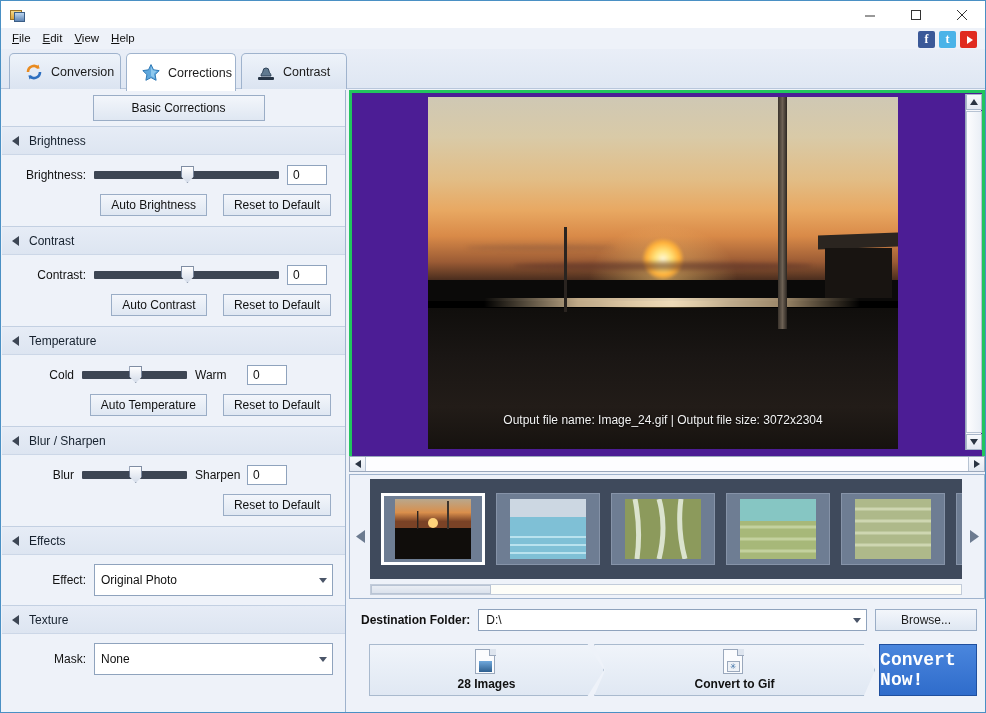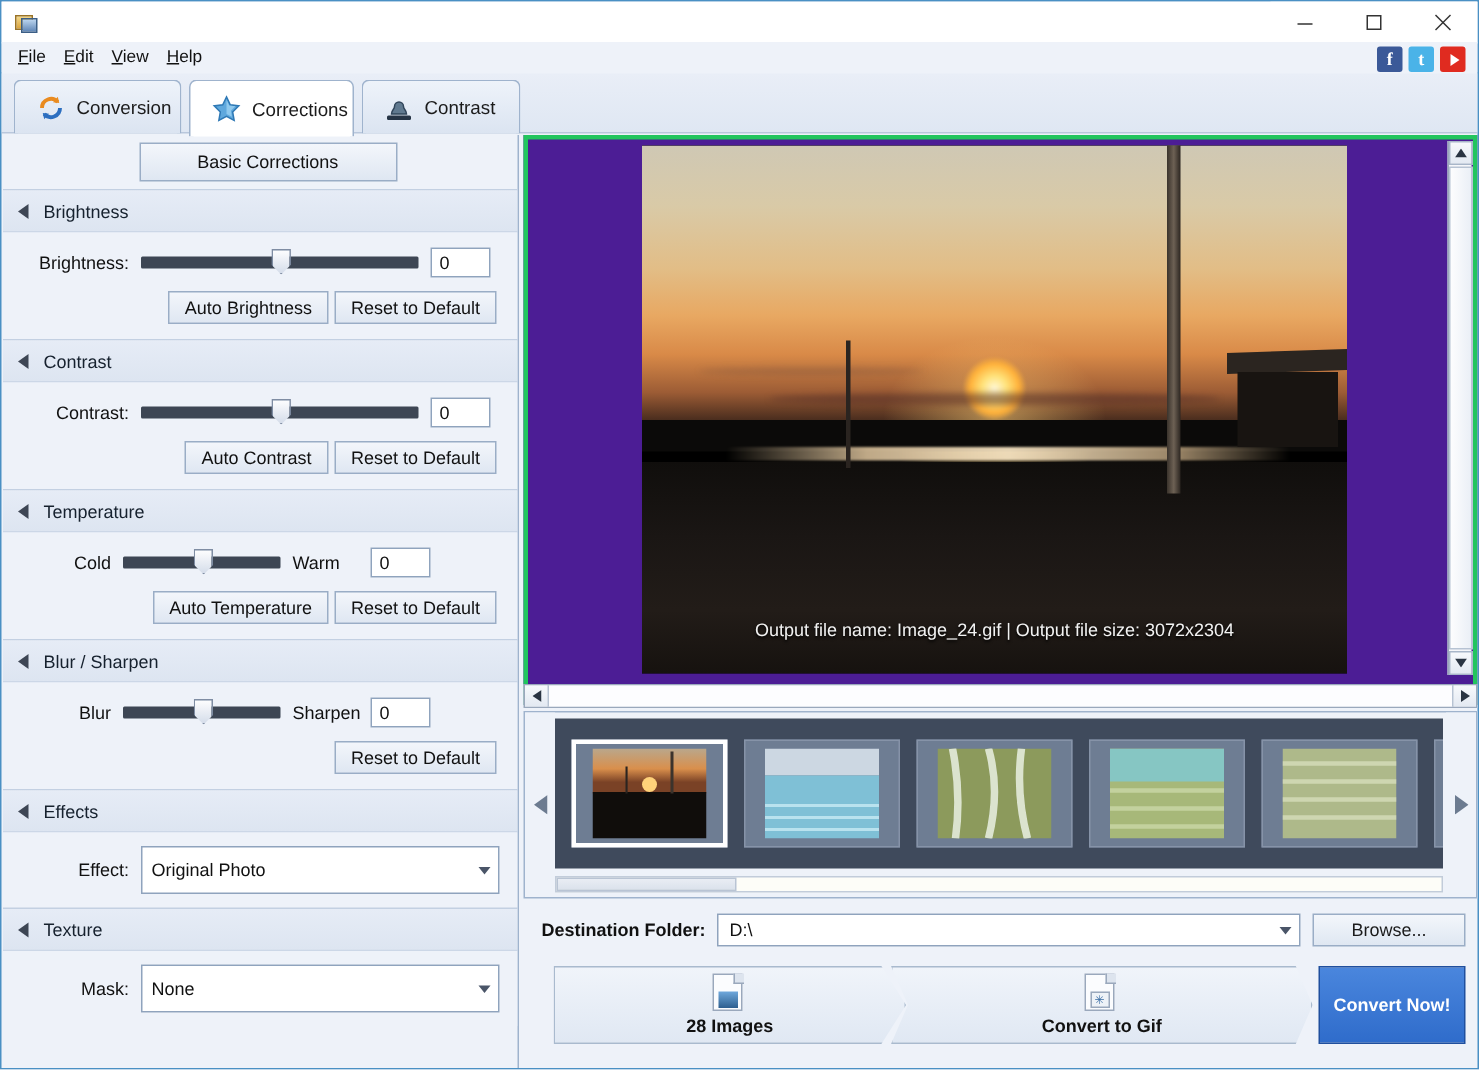--- a/index.html
+++ b/index.html
@@ -127,21 +127,21 @@
   .slider .thumb {
     position:absolute; width:13px; height:17px; top:-1px;
     background:linear-gradient(#fdfdfe,#d5ddea);
     border:1px solid #7f8da3;
     clip-path: polygon(0 0, 100% 0, 100% 62%, 50% 100%, 0 62%);
   }
   .numbox {
     width:40px; height:20px; background:#fff; border:1px solid #8fa3bd;
     font-size:12px; color:#111; display:flex; align-items:center; padding-left:5px;
   }
-  .btnrow { display:flex; gap:4px; margin-top:9px; justify-content:flex-end; padding-right:2px;}
+  .btnrow { display:flex; gap:16px; margin-top:9px; justify-content:flex-end; padding-right:2px;}
   .pbtn {
     height:22px; padding:0 10px; border:1px solid #9aadc6;
     background:linear-gradient(#f3f6fb,#dfe7f2);
     font-size:12px; color:#111; display:flex;align-items:center;justify-content:center;
     min-width:96px;
   }
   .selectbox {
     height:32px; background:#fff; border:1px solid #8fa3bd;
     display:flex; align-items:center; justify-content:space-between;
     padding:0 5px 0 6px; font-size:12px; color:#111; flex:1;
@@ -235,22 +235,22 @@
     background:linear-gradient(#f0f4fa,#e0e8f3);
     display:flex; flex-direction:column; align-items:center; justify-content:center; gap:2px;
   }
   .chev.one { width:245px; clip-path: polygon(0 0, 93% 0, 100% 50%, 93% 100%, 0 100%); }
   .chev.two { width:293px; margin-left:-10px; clip-path: polygon(0 0, 96% 0, 100% 50%, 96% 100%, 0 100%, 4% 50%); }
   .chev-lbl { font-size:12px; font-weight:bold; color:#111; }
   .convert-now {
     width:102px; height:52px; margin-left:4px;
     background:linear-gradient(#4a86dd,#2f6ccb);
     border:1px solid #1f4f9e;
-    color:#fff; font-size:12px; font-weight:bold;
-    display:flex; align-items:center; justify-content:center;
+    color:#fff; font-size:18px; font-weight:bold;
+    display:flex; align-items:center; justify-content:center;font-family:Liberation Mono, monospace;
   }
   .docico { width:24px; height:26px; position:relative; }
   .docico .pg { position:absolute; left:0; top:0; width:20px;height:25px;background:#fbfcfe;border:1px solid #9aa8bc; }
   .docico .fold { position:absolute; right:3px; top:0; width:7px;height:7px;background:#dde4ee;border-left:1px solid #9aa8bc;border-bottom:1px solid #9aa8bc;}
   .docico .mini { position:absolute; left:4px; bottom:3px; width:13px;height:11px;background:linear-gradient(#6fa8dc,#2e5f8f); }
   .docico .mini2 { position:absolute; left:4px; bottom:3px; width:13px;height:11px;background:#eef2f7;border:1px solid #9aa8bc; display:flex;align-items:center;justify-content:center;font-size:8px;color:#3b6ea5;}
 </style>
 </head>
 <body>
 

